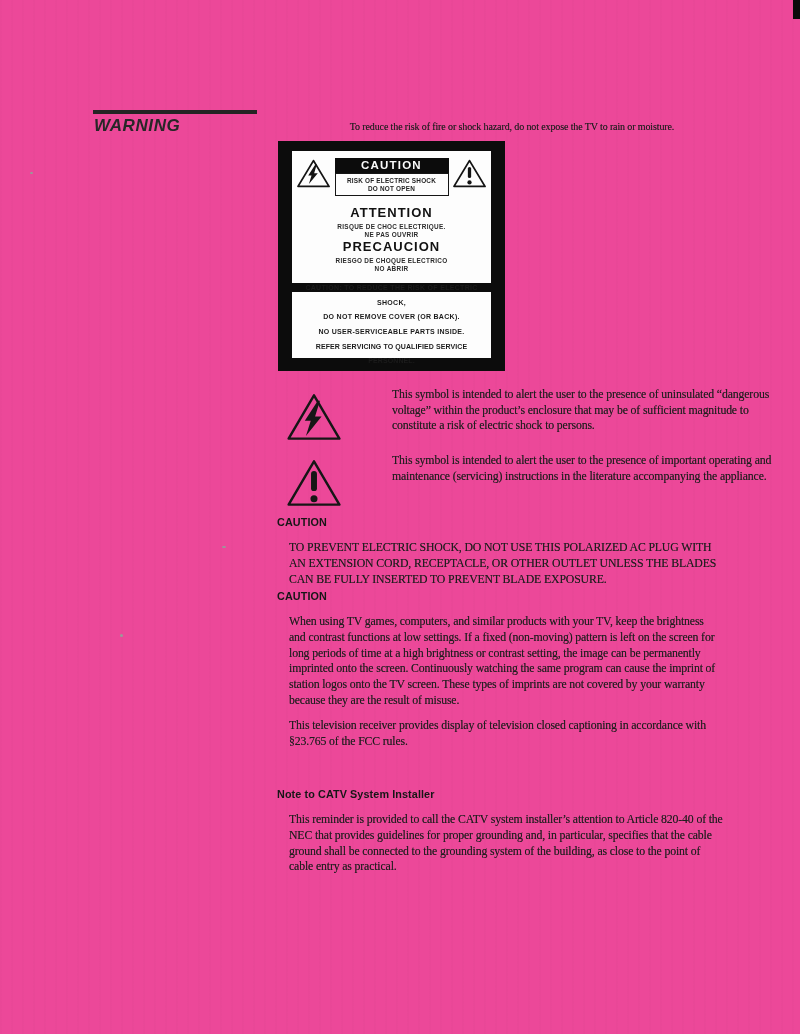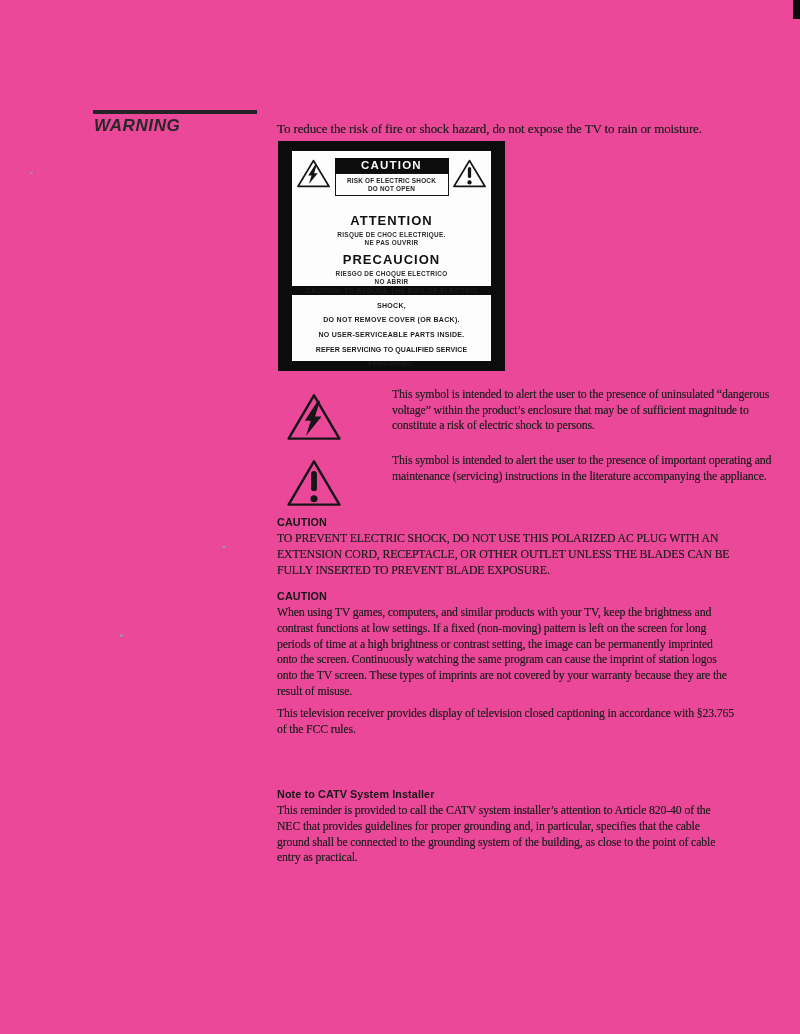--- a/index.html
+++ b/index.html
@@ -19,22 +19,23 @@
   .speck3 { left:30px;  top:172px; width:3px; height:2px; }
 
   .warn-rule { position:absolute; left:93px; top:110px; width:164px; height:4px; background:#242424; }
   .warn-label {
     position:absolute; left:94px; top:116px;
     font-family:"Liberation Sans", sans-serif; font-weight:bold; font-style:italic;
     font-size:17px; letter-spacing:0.6px; color:#272727;
   }
   .intro {
     position:absolute; left:277px; top:121px; width:470px;
-    font-size:13px; letter-spacing:-0.12px;
+    font-size:10px; letter-spacing:-0.12px;
     text-shadow:0 0 0.3px rgba(25,25,25,0.55);
+    text-align:center;
   }
 
   
   .cbox {
     position:absolute; left:278px; top:141px; width:227px; height:230px;
     background:#0c0c0c; box-sizing:border-box; padding:10px 14px 13px;
     display:flex; flex-direction:column; gap:9px;
   }
   .cbox-upper {
     background:#fdfdfd; flex:1; position:relative; text-align:center;
@@ -45,23 +46,23 @@
   .tri-sr { right:5px; }
   .cap-label { width:114px; margin:7px auto 0; }
   .cap-band {
     background:#0c0c0c; color:#fbfbfb; font-weight:bold; font-size:11.5px;
     letter-spacing:1.2px; padding:1px 0 2px;
   }
   .cap-risk {
     border:1px solid #151515; font-size:6.4px; font-weight:bold;
     letter-spacing:0.2px; padding:3px 0 2px; line-height:8px; color:#242424;
   }
-  .att-title { font-size:13px; font-weight:bold; letter-spacing:1px; margin-top:17px; color:#111; }
+  .att-title { font-size:13px; font-weight:bold; letter-spacing:1px; margin-top:9px; color:#111; }
   .sub-lines { font-size:6.4px; font-weight:bold; line-height:8px; margin-top:3px; letter-spacing:0.3px; color:#2b2b2b; }
-  .pre-title { font-size:13px; font-weight:bold; letter-spacing:1px; margin-top:5px; color:#111; }
+  .pre-title { font-size:13px; font-weight:bold; letter-spacing:1px; color:#111; }
   .cbox-lower {
     background:#fdfdfd; height:66px; box-sizing:border-box;
     display:flex; flex-direction:column; justify-content:center;
     font-family:"Liberation Sans", sans-serif; font-size:7px; font-weight:bold;
     line-height:14.6px; text-align:center; letter-spacing:0.3px; color:#1b1b1b;
   }
   .lower-strong { font-weight:800; letter-spacing:0.1px; }
 
   
   .symbol-row { position:absolute; left:287px; width:452px; }
@@ -75,21 +76,21 @@
   }
 
   
   .section { position:absolute; left:277px; width:458px; }
   .sec1 { top:516px; } .sec2 { top:590px; } .sec3 { top:706px; } .sec4 { top:763px; } .sec5 { top:788px; }
   .sec-head {
     font-family:"Liberation Sans", sans-serif; font-weight:bold; font-size:10.8px;
     color:#161616; margin:0 0 3px 0; letter-spacing:0.1px;
   }
   .sec-body {
-    margin:0; font-size:11.8px; line-height:15.8px; letter-spacing:-0.15px;
+    margin:12px; font-size:11.8px; line-height:15.8px; letter-spacing:-0.15px;
     text-shadow:0 0 0.3px rgba(25,25,25,0.55);
   }
 </style>
 </head>
 <body>
 
 <div class="page">
   <div class="scan-noise"></div>
   <div class="corner-mark"></div>
   <div class="speck speck1"></div>

